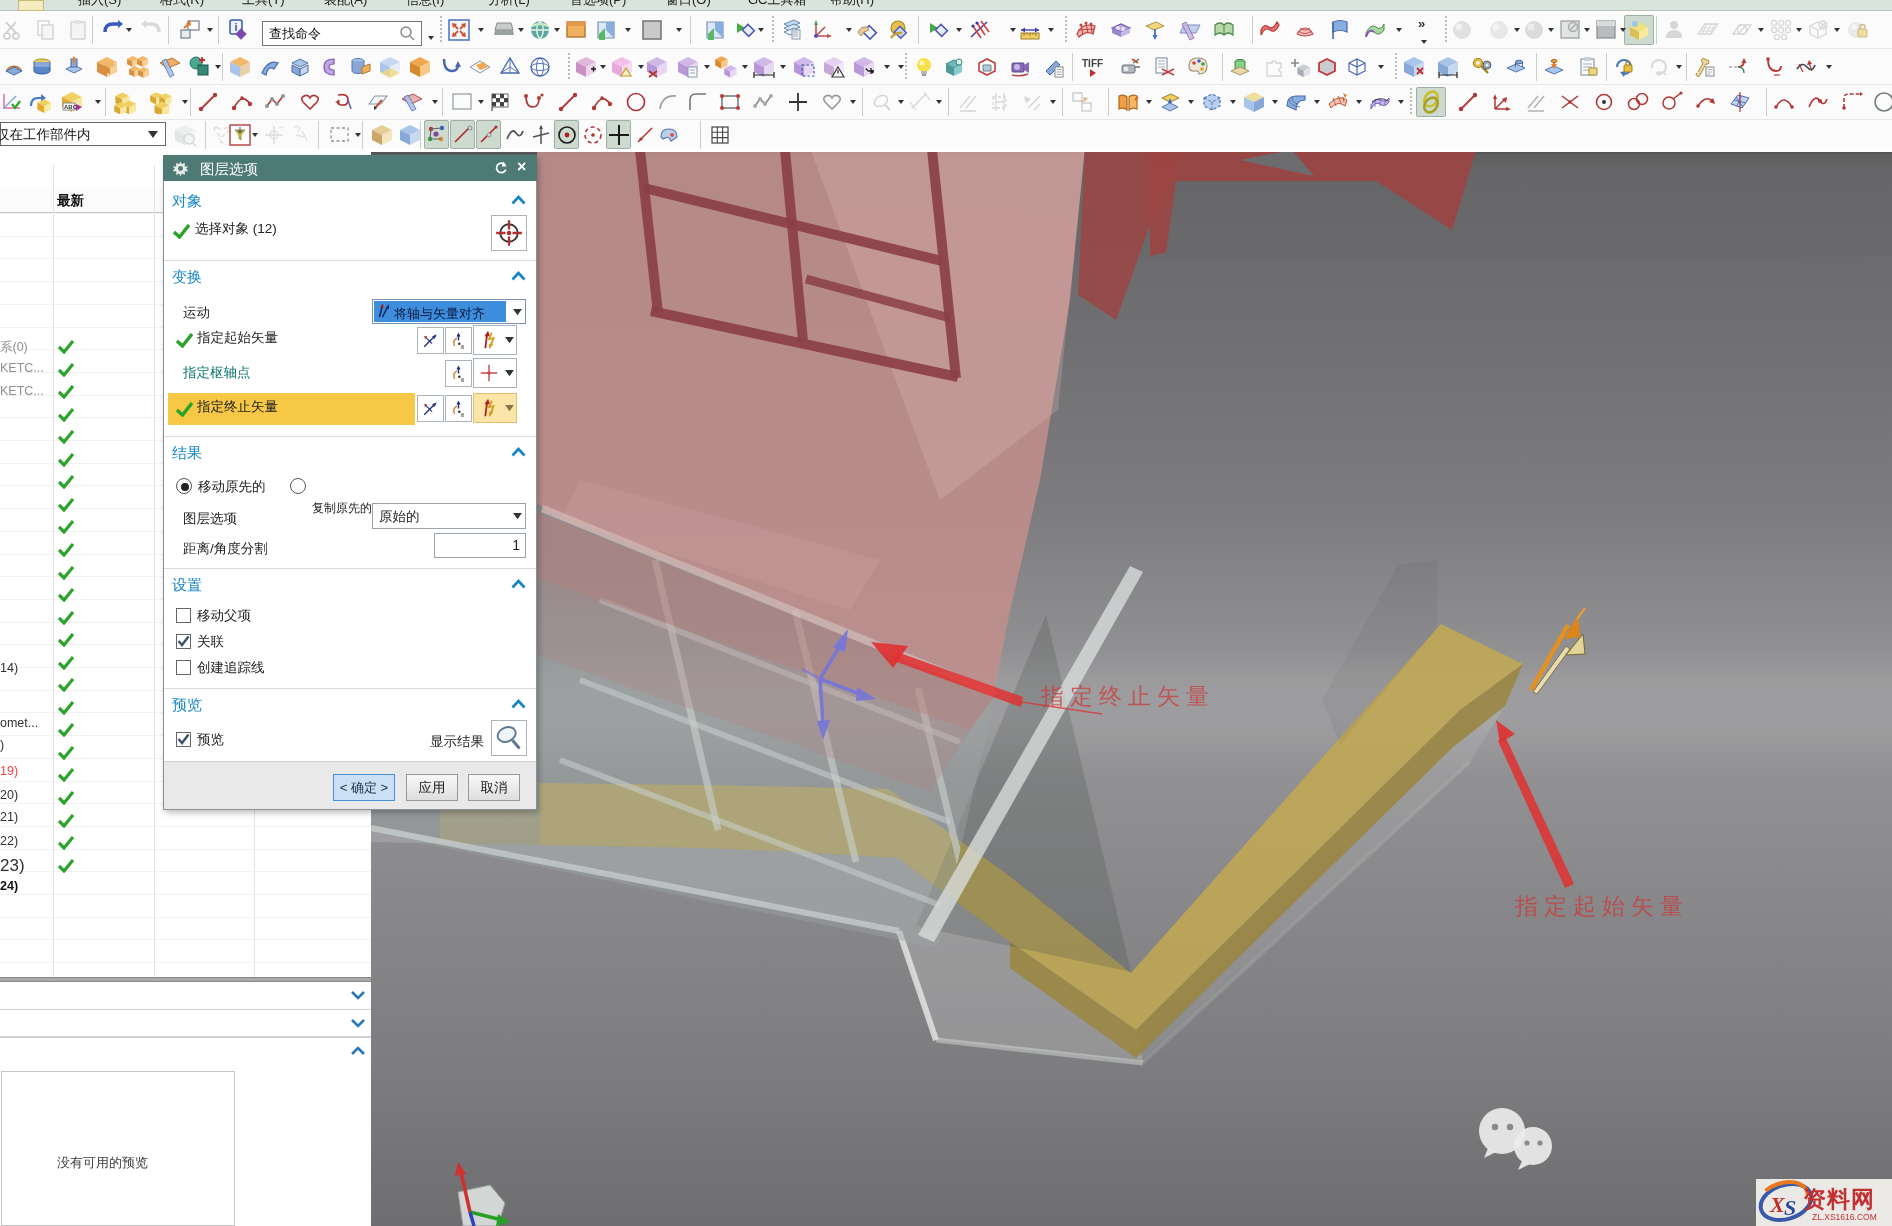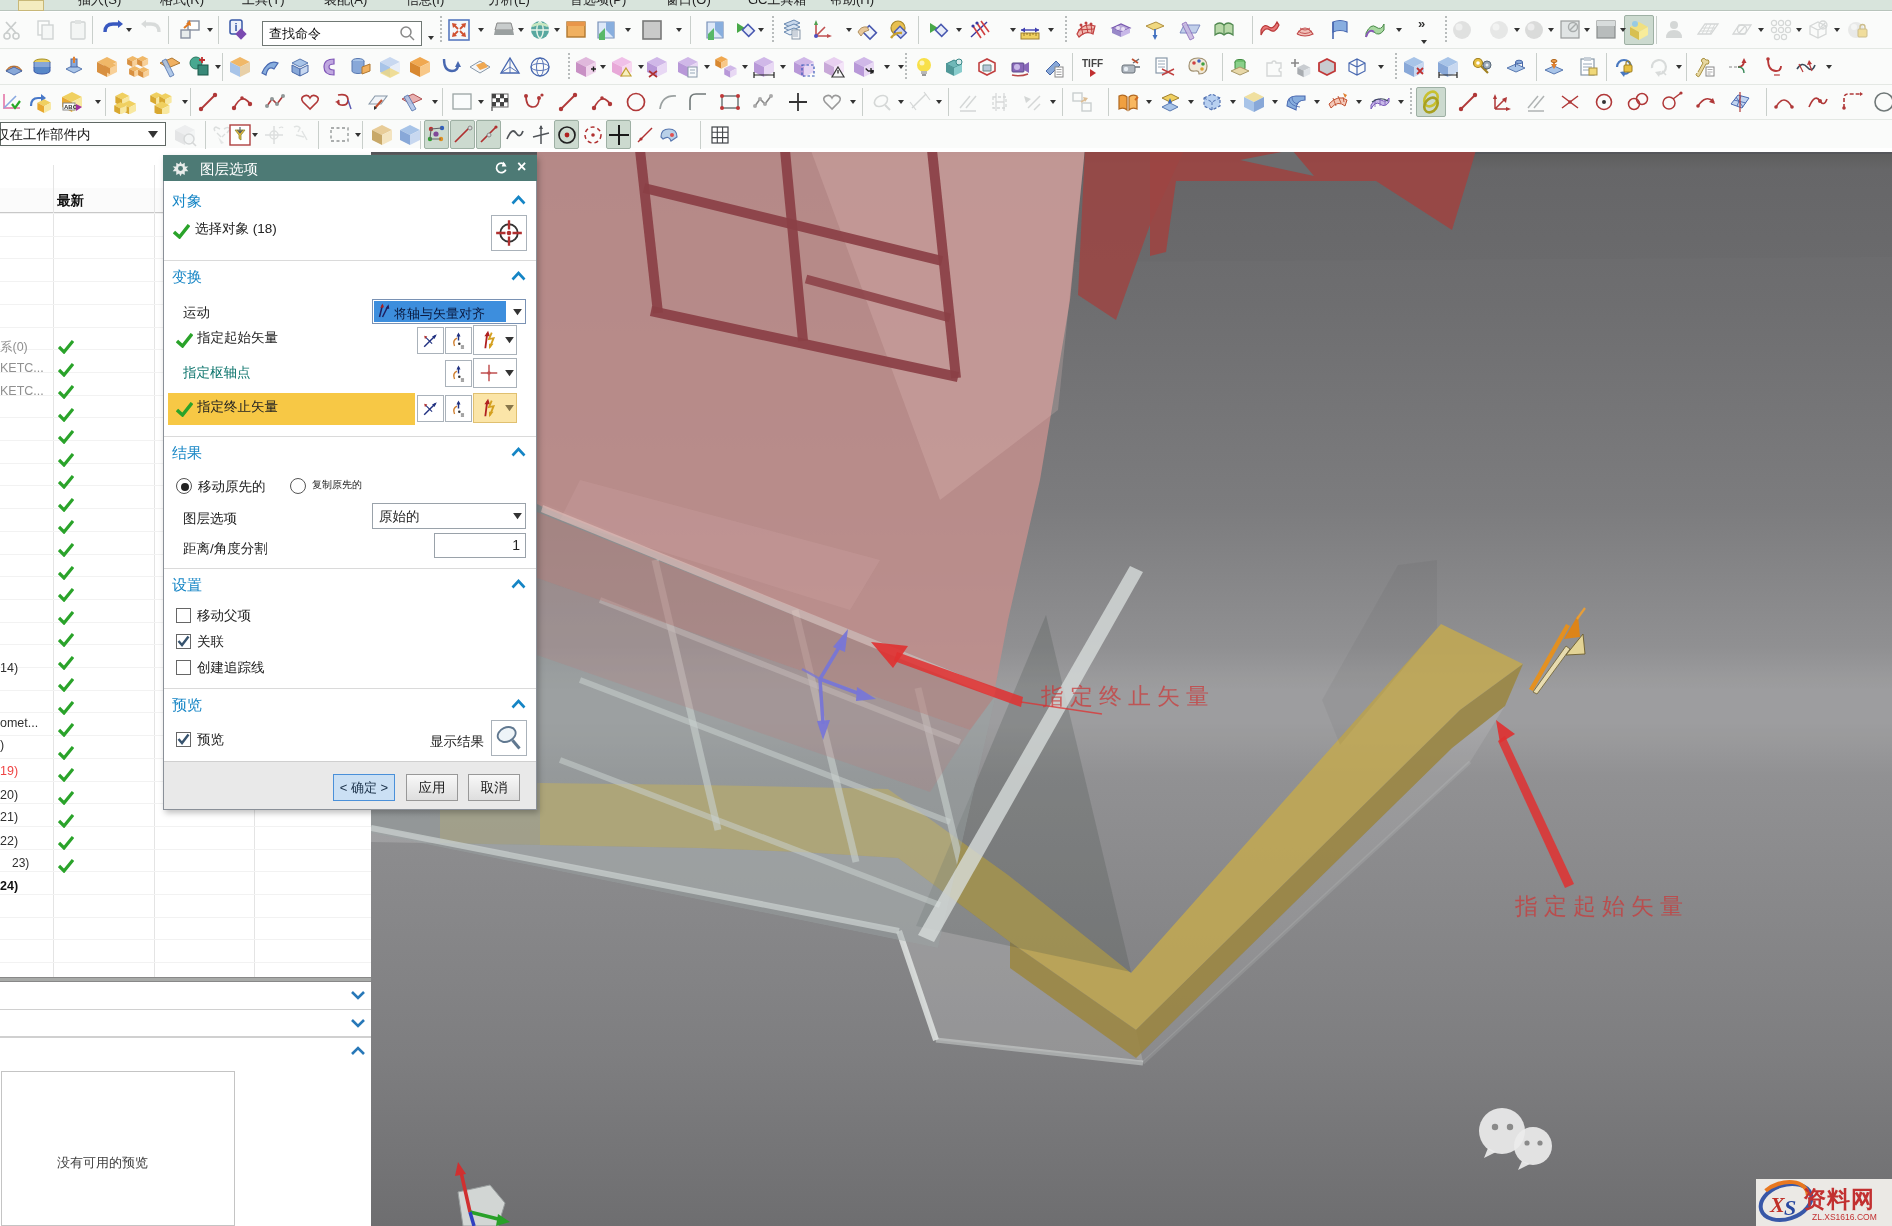--- a/index.html
+++ b/index.html
@@ -1126,21 +1126,21 @@
 <div class="ab" style="left:0px;top:339px;font-size:12.5px;color:#909090;white-space:nowrap">系(0)</div>
 <div class="ab" style="left:0px;top:361px;font-size:12.5px;color:#909090;white-space:nowrap">KETC...</div>
 <div class="ab" style="left:0px;top:384px;font-size:12.5px;color:#909090;white-space:nowrap">KETC...</div>
 <div class="ab" style="left:0px;top:661px;font-size:12.5px;color:#303030;white-space:nowrap">14)</div>
 <div class="ab" style="left:0px;top:716px;font-size:12.5px;color:#303030;white-space:nowrap">omet...</div>
 <div class="ab" style="left:0px;top:738px;font-size:12.5px;color:#303030;white-space:nowrap">)</div>
 <div class="ab" style="left:0px;top:764px;font-size:12.5px;color:#ef4444;white-space:nowrap">19)</div>
 <div class="ab" style="left:0px;top:788px;font-size:12.5px;color:#303030;white-space:nowrap">20)</div>
 <div class="ab" style="left:0px;top:810px;font-size:12.5px;color:#303030;white-space:nowrap">21)</div>
 <div class="ab" style="left:0px;top:834px;font-size:12.5px;color:#303030;white-space:nowrap">22)</div>
-<div class="ab" style="left:12px;top:856px;font-size:12px;color:#303030;white-space:nowrap">23)</div>
+<div class="ab" style="left:0px;top:856px;font-size:17px;color:#303030;white-space:nowrap">23)</div>
 <div class="ab" style="left:0px;top:879px;font-size:12.5px;color:#101010;font-weight:bold;white-space:nowrap">24)</div>
 <div class="ab" style="left:0;top:977px;width:371px;height:5px;background:#a8aaa8;border-top:1px solid #888;border-bottom:1px solid #888"></div>
 <svg class="ab" width="16" height="11" viewBox="0 0 16 11" style="left:350px;top:990px">
       <path d="M2 2 L8 8 L14 2" fill="none" stroke="#2878b8" stroke-width="2.6"></path>
     </svg>
 <div class="ab" style="left:0;top:1009px;width:371px;height:1px;background:#d0d0d0"></div>
 <svg class="ab" width="16" height="11" viewBox="0 0 16 11" style="left:350px;top:1018px">
       <path d="M2 2 L8 8 L14 2" fill="none" stroke="#2878b8" stroke-width="2.6"></path>
     </svg>
 <div class="ab" style="left:0;top:1036px;width:371px;height:2px;background:#d0d0d0"></div>
@@ -1247,21 +1247,21 @@
       <polygon points="13,2 17,8 11,8" fill="#fff"></polygon>
     </svg>
 <div class="ab" style="left:517px;top:158px;font-size:16px;color:#fff;font-weight:bold">×</div>
 <div class="ab" style="left:172px;top:192px;font-size:15px;color:#1585c5">对象</div>
 <svg class="ab" width="15" height="10" viewBox="0 0 15 10" style="left:511px;top:195px">
       <path d="M1.5 8.5 L7.5 2 L13.5 8.5" fill="none" stroke="#1585c5" stroke-width="2.6"></path>
     </svg>
 <svg class="ab" width="17" height="15" viewBox="0 0 17 15" style="left:173px;top:224px">
       <path d="M1 8 L6.5 13 L16 1" fill="none" stroke="#2aa32a" stroke-width="3.4"></path>
     </svg>
-<div class="ab" style="left:195px;top:220px;font-size:13.5px;color:#222">选择对象 (18)</div>
+<div class="ab" style="left:195px;top:220px;font-size:13.5px;color:#222">选择对象 (12)</div>
 <div class="ab" style="left:491px;top:215px;width:36px;height:36px;background:#fff;border:1px solid #aab2ba"></div>
 <svg class="ab" width="28" height="28" viewBox="0 0 24 24" style="left:495px;top:219px">
       <circle cx="12" cy="12" r="7.5" fill="none" stroke="#333" stroke-width="1.6"></circle>
       <path d="M12 1 V9 M12 15 V23 M1 12 H9 M15 12 H23" stroke="#b03030" stroke-width="2"></path>
       <circle cx="12" cy="12" r="2" fill="#b03030"></circle>
     </svg>
 <div class="ab" style="left:164px;top:260px;width:372px;height:1px;background:#dadada"></div>
 <div class="ab" style="left:172px;top:268px;font-size:15px;color:#1585c5">变换</div>
 <svg class="ab" width="15" height="10" viewBox="0 0 15 10" style="left:511px;top:271px">
       <path d="M1.5 8.5 L7.5 2 L13.5 8.5" fill="none" stroke="#1585c5" stroke-width="2.6"></path>
@@ -1356,21 +1356,21 @@
     </svg>
 <div class="ab" style="left:164px;top:436px;width:372px;height:1px;background:#dadada"></div>
 <div class="ab" style="left:172px;top:444px;font-size:15px;color:#1585c5">结果</div>
 <svg class="ab" width="15" height="10" viewBox="0 0 15 10" style="left:511px;top:447px">
       <path d="M1.5 8.5 L7.5 2 L13.5 8.5" fill="none" stroke="#1585c5" stroke-width="2.6"></path>
     </svg>
 <div class="ab" style="left:176px;top:478px;width:16px;height:16px;border:1px solid #555;border-radius:50%;background:#fff"></div>
 <div class="ab" style="left:181px;top:483px;width:8px;height:8px;border-radius:50%;background:#222"></div>
 <div class="ab" style="left:198px;top:478px;font-size:13.5px;color:#222">移动原先的</div>
 <div class="ab" style="left:290px;top:478px;width:16px;height:16px;border:1px solid #555;border-radius:50%;background:#fff"></div>
-<div class="ab" style="left:312px;top:478px;font-size:10px;color:#222">复制原先的</div>
+<div class="ab" style="left:312px;top:500px;font-size:12px;color:#222">复制原先的</div>
 <div class="ab" style="left:183px;top:510px;font-size:13.5px;color:#222">图层选项</div>
 <div class="ab" style="left:372px;top:503px;width:154px;height:26px;background:#fff;border:1px solid #9aa2aa"></div>
 <div class="ab" style="left:379px;top:508px;font-size:13.5px;color:#222">原始的</div>
 <svg class="ab" width="9" height="7" viewBox="0 0 10 8" style="left:513px;top:513px">
       <polygon points="0,0 10,0 5,7" fill="#333"></polygon>
     </svg>
 <div class="ab" style="left:183px;top:540px;font-size:13.5px;color:#222">距离/角度分割</div>
 <div class="ab" style="left:434px;top:533px;width:92px;height:25px;background:#fff;border:1px solid #9aa2aa"></div>
 <div class="ab" style="left:440px;top:537px;width:80px;text-align:right;font-size:14px;color:#222">1</div>
 <div class="ab" style="left:164px;top:568px;width:372px;height:1px;background:#dadada"></div>

